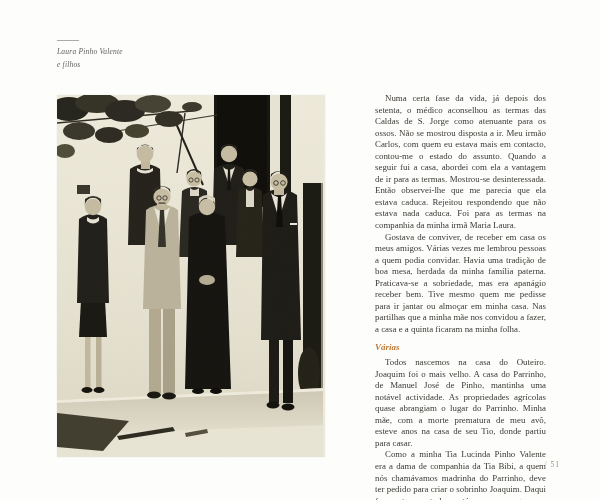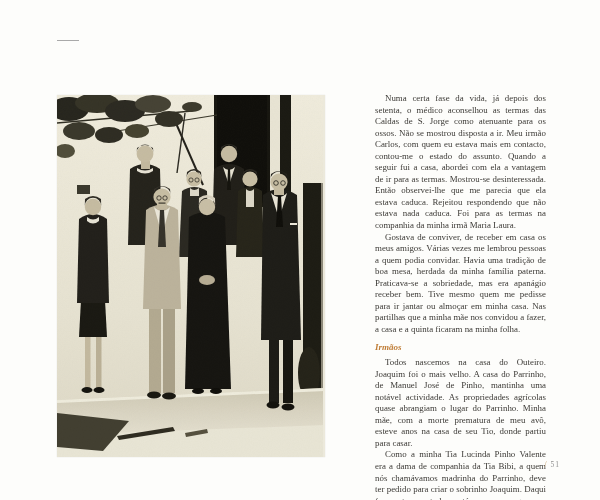--- a/index.html
+++ b/index.html
@@ -45,20 +45,24 @@
   }
   .page-num .slash{color:#c49a64;}
 </style>
 </head>
 <body>
 
 <div class="page">
 
   <div class="caption-rule"></div>
 
+  <div class="photo-caption">
+    <div>Laura Pinho Valente</div>
+    <div>e filhos</div>
+  </div>
 
   <div class="photo-frame" title="Black-and-white family portrait of eight people grouped on stone steps before a white house with a dark doorway and vine foliage overhead">
     <svg viewBox="0 0 268 362" preserveAspectRatio="none">
       <defs>
         <linearGradient id="wall" x1="0" y1="0" x2="0" y2="1">
           <stop offset="0" stop-color="#f0ecdd"></stop>
           <stop offset="0.6" stop-color="#e7e3d2"></stop>
           <stop offset="1" stop-color="#ddd8c5"></stop>
         </linearGradient>
         <linearGradient id="ground" x1="0" y1="0" x2="0" y2="1">
@@ -207,21 +211,21 @@
 
       <rect x="0" y="0" width="268" height="362" filter="url(#grain)" opacity="0.7"></rect>
 
       <rect x="266" y="0" width="2" height="362" fill="#ece9db"></rect>
     </svg>
   </div>
 
   <div class="text-col">
     <p>Numa certa fase da vida, já depois dos setenta, o médico aconselhou as termas das Caldas de S. Jorge como atenuante para os ossos. Não se mostrou disposta a ir. Meu irmão Carlos, com quem eu estava mais em contacto, contou-me o estado do assunto. Quando a seguir fui a casa, abordei com ela a vantagem de ir para as termas. Mostrou-se desinteressada. Então observei-lhe que me parecia que ela estava caduca. Rejeitou respondendo que não estava nada caduca. Foi para as termas na companhia da minha irmã Maria Laura.</p>
     <p>Gostava de conviver, de receber em casa os meus amigos. Várias vezes me lembrou pessoas a quem podia convidar. Havia uma tradição de boa mesa, herdada da minha família paterna. Praticava-se a sobriedade, mas era apanágio receber bem. Tive mesmo quem me pedisse para ir jantar ou almoçar em minha casa. Nas partilhas que a minha mãe nos convidou a fazer, a casa e a quinta ficaram na minha folha.</p>
-    <h3 class="section-heading">Irmãos</h3>
+    <h3 class="section-heading">Várias</h3>
     <p>Todos nascemos na casa do Outeiro. Joaquim foi o mais velho. A casa do Parrinho, de Manuel José de Pinho, mantinha uma notável actividade. As propriedades agrícolas quase abrangiam o lugar do Parrinho. Minha mãe, com a morte prematura de meu avô, esteve anos na casa de seu Tio, donde partiu para casar.</p>
     <p>Como a minha Tia Lucinda Pinho Valente era a dama de companhia da Tia Bibi, a quem nós chamávamos madrinha do Parrinho, deve ter pedido para criar o sobrinho Joaquim. Daqui frequentou estudos até se empregar no escritório da fábrica de calçado de Firmino, o Toco, por ser atarracado.</p>
   </div>
 
   <div class="page-num">
     <span class="slash">/</span>
     <span>51</span>
   </div>
 
 </div>

